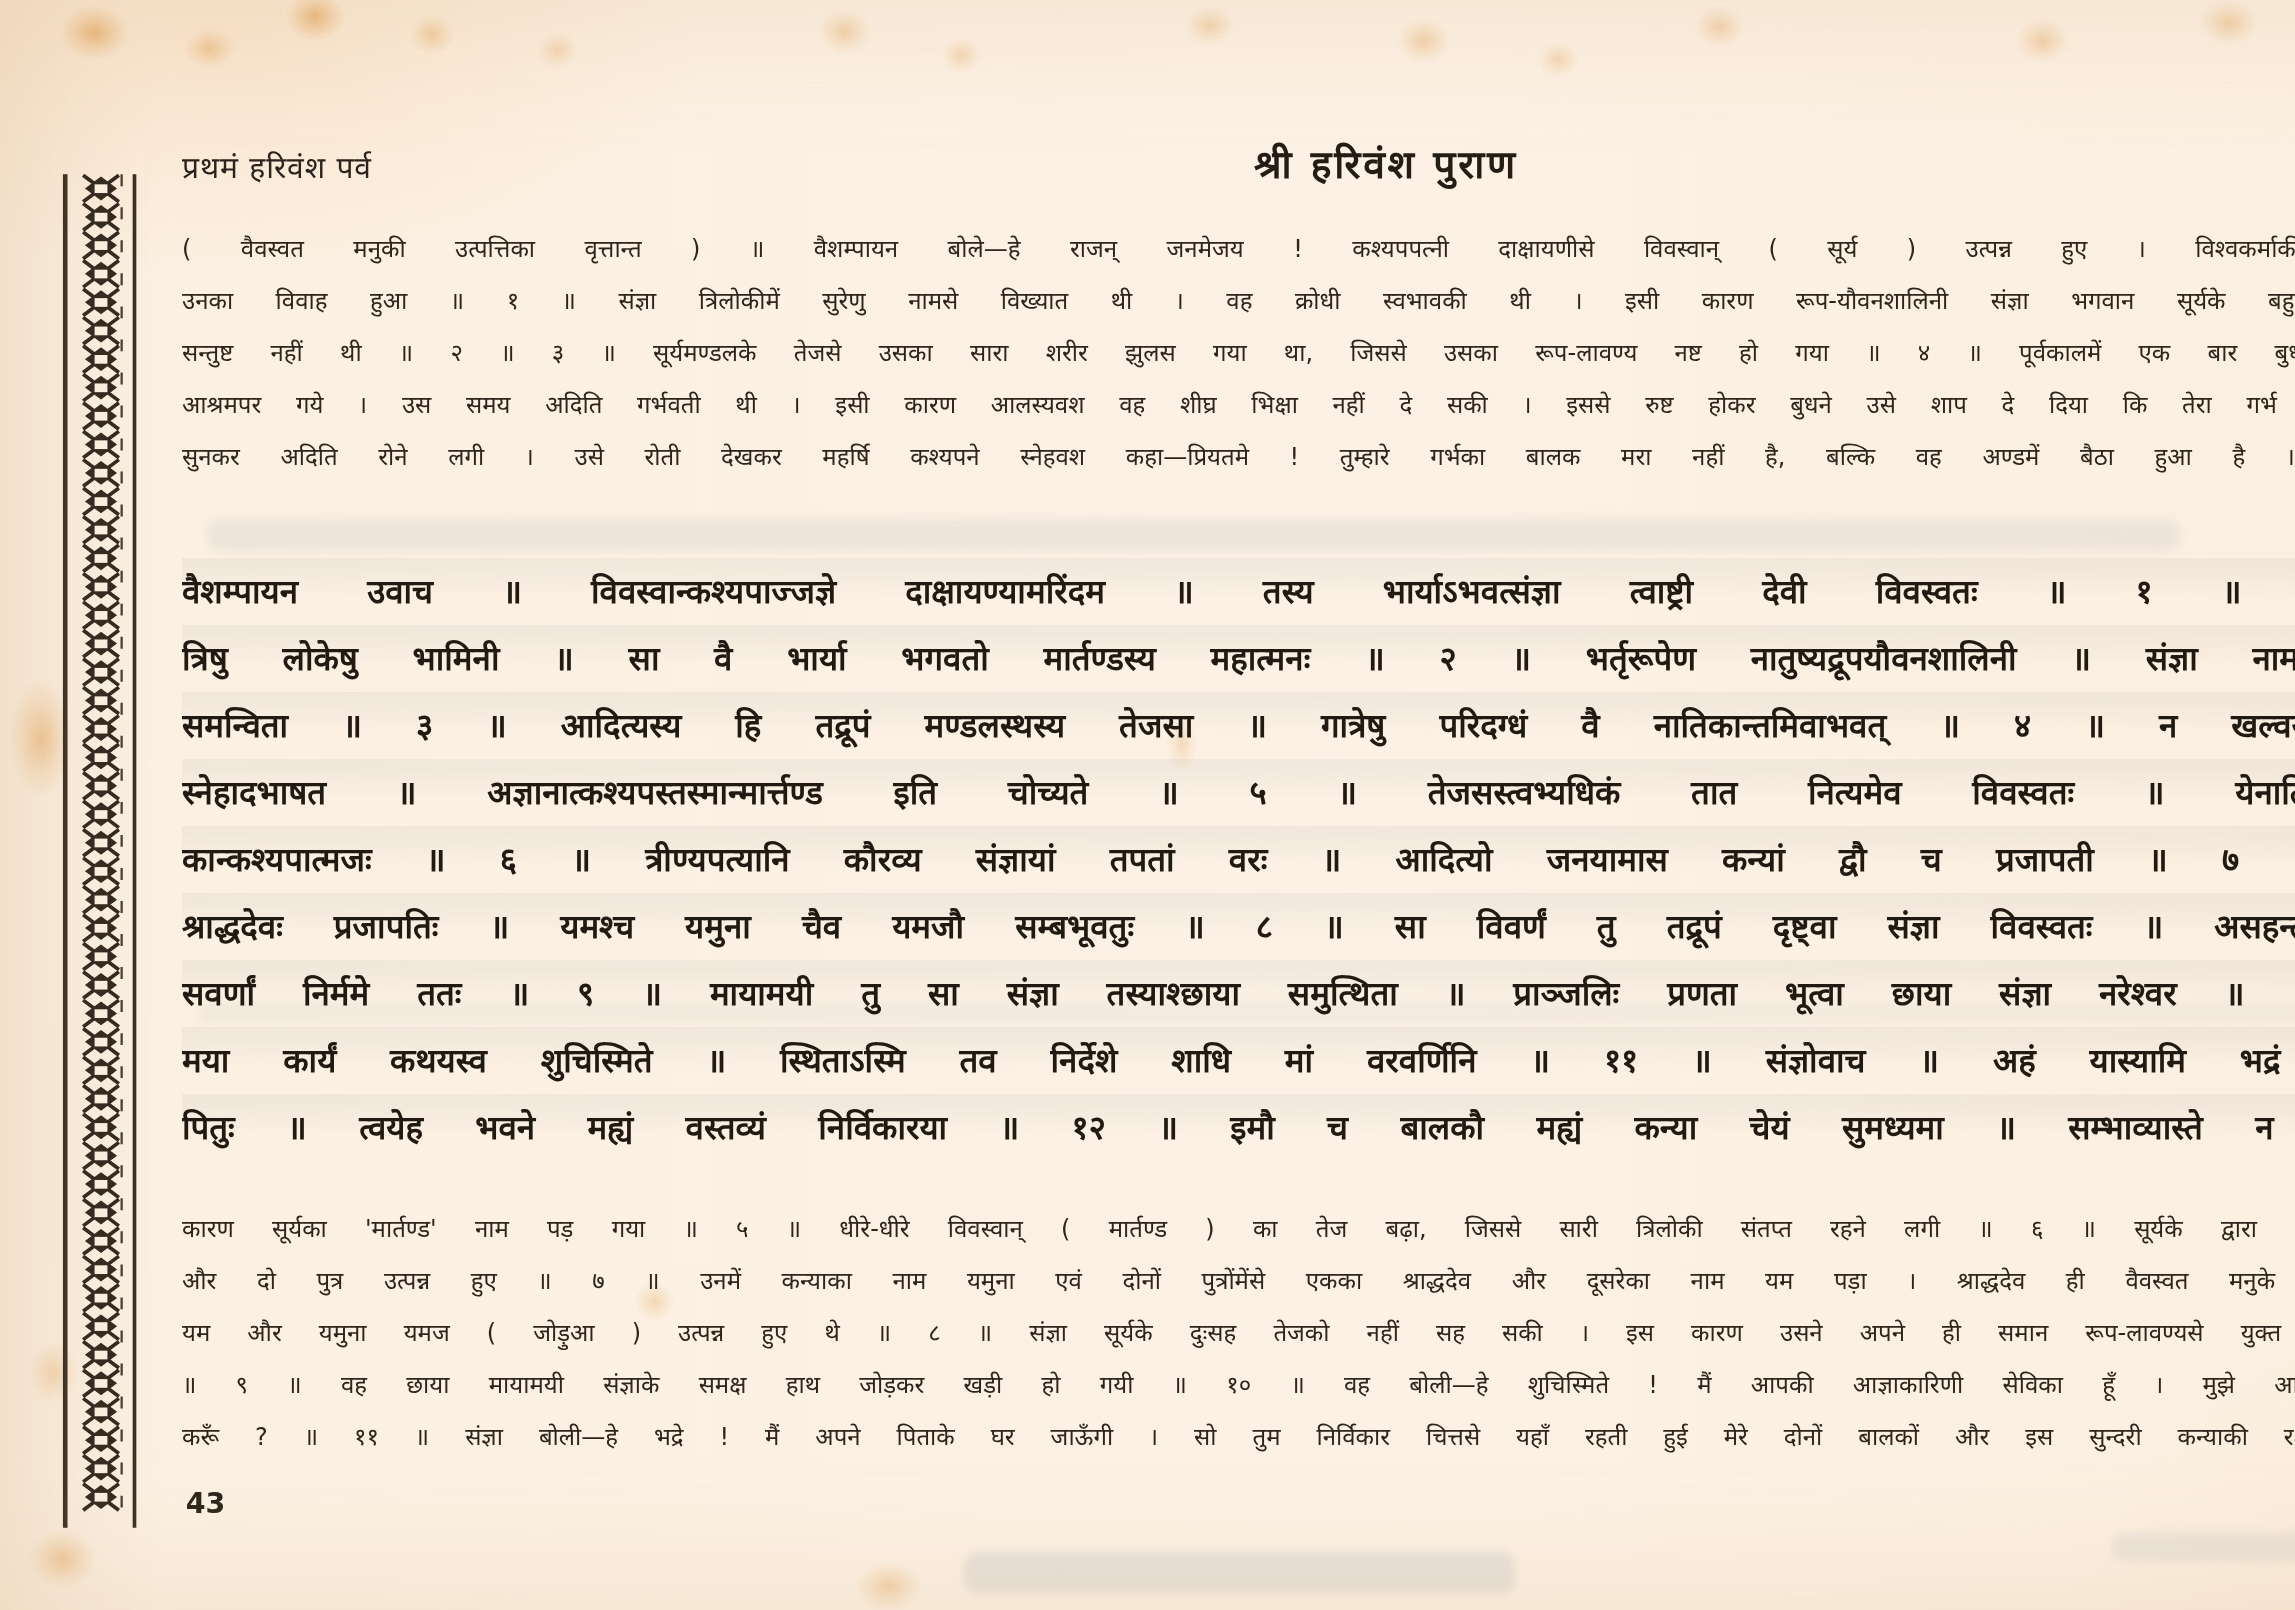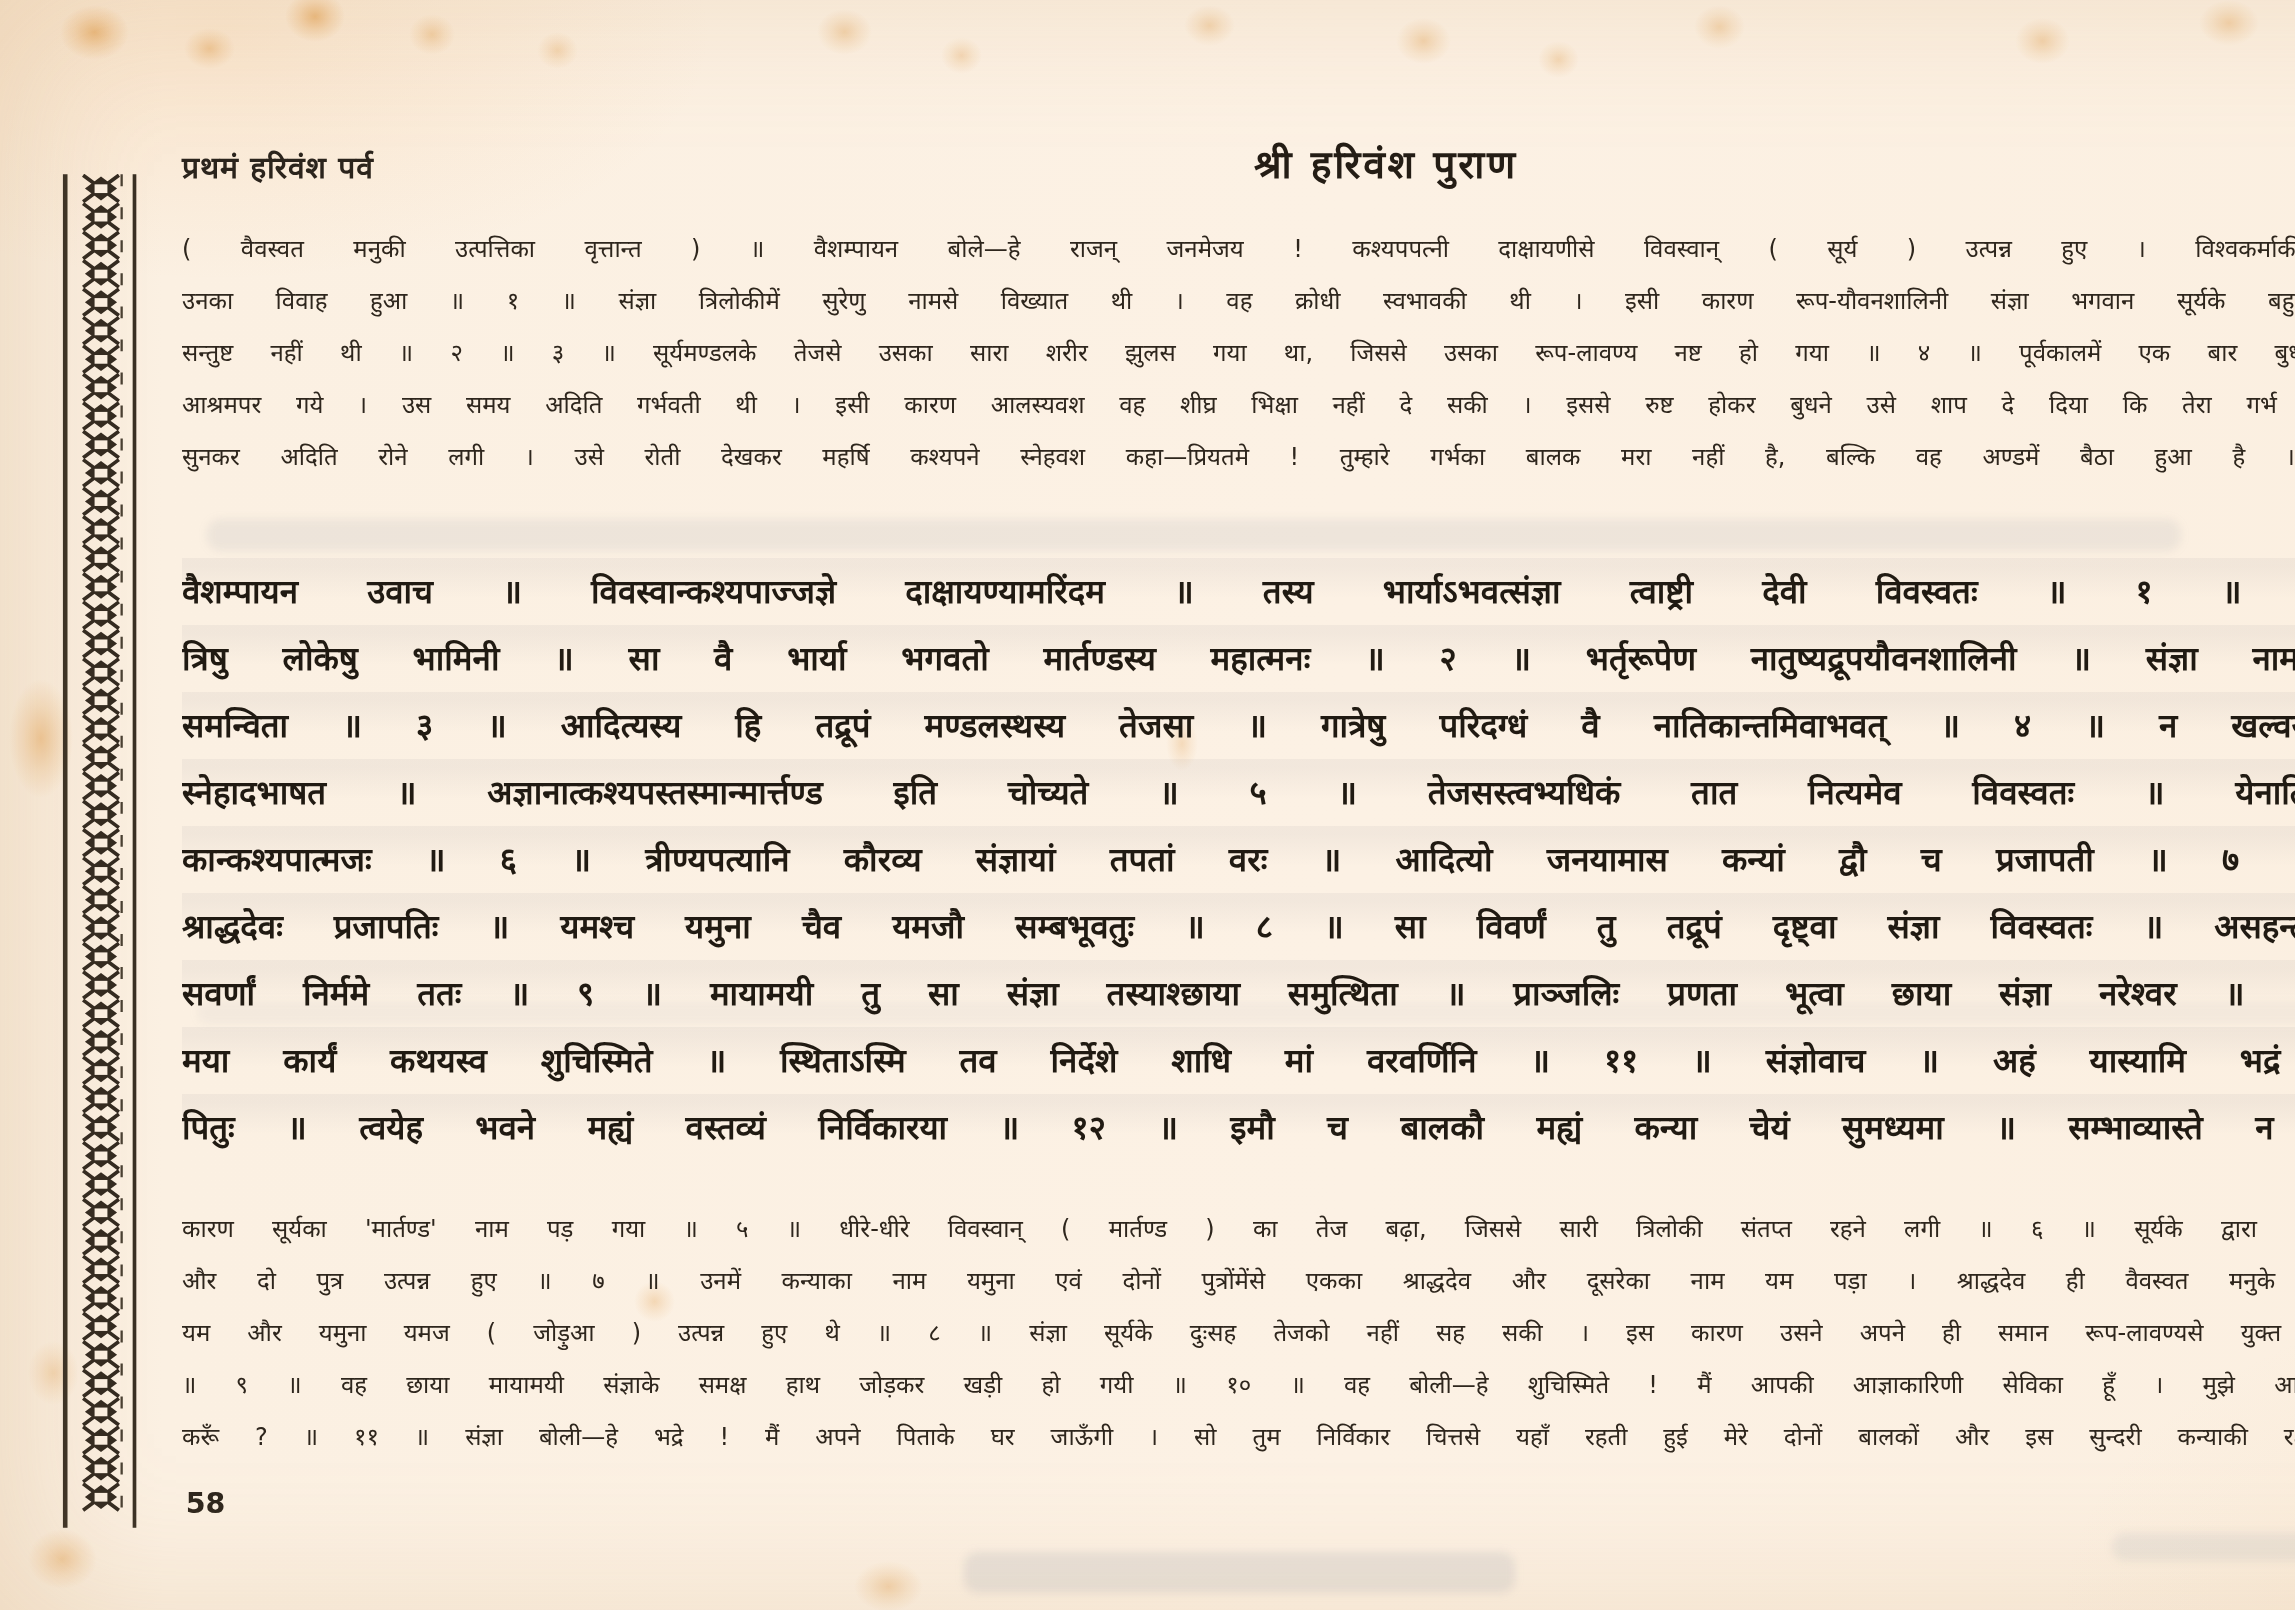--- a/index.html
+++ b/index.html
@@ -21,21 +21,21 @@
   
   .ghost{position:absolute; pointer-events:none; filter:blur(4.1px); border-radius:13.8px;
     background:rgba(120,130,150,.10);}
   
   .ornament-border{position:absolute; top:174px; height:1354px; width:78px;}
   .border-left{left:62px;}
   .ornament-border svg{display:block;}
   
   .content{position:absolute; left:182px; top:0; width:2408px;}
   header{position:absolute; top:136px; left:0; width:2408px; height:69px;}
-  .h-left{position:absolute; left:0; top:10px; font-size:30px; font-weight:bold; letter-spacing:0.9px;}
+  .h-left{position:absolute; left:0; top:10px; font-size:30px; font-weight:normal; letter-spacing:0.9px;}
   .h-center{position:absolute; left:0; right:0; top:0; text-align:center; font-size:39px; font-weight:bold; letter-spacing:2.8px; color:#241d15;}
   section{position:absolute; left:0; width:2408px;}
   .hindi-top{top:223px;}
   .sanskrit-block{top:558px;}
   .hindi-bottom{top:1203px;}
   .h-line{
     font-size:24px; line-height:52px; height:52px; overflow:hidden;
     text-align:justify; text-align-last:justify; word-spacing:3.2px; color:#2e2username:#2e261d;
     color:#2e261d;
   }
@@ -176,16 +176,16 @@
       </section>
 
     <section class="hindi-bottom">
         <div class="h-line">कारण सूर्यका 'मार्तण्ड' नाम पड़ गया ॥ ५ ॥ धीरे-धीरे विवस्वान् ( मार्तण्ड ) का तेज बढ़ा, जिससे सारी त्रिलोकी संतप्त रहने लगी ॥ ६ ॥ सूर्यके द्वारा संज्ञाके गर्भसे एक कन्या</div>
         <div class="h-line">और दो पुत्र उत्पन्न हुए ॥ ७ ॥ उनमें कन्याका नाम यमुना एवं दोनों पुत्रोंमेंसे एकका श्राद्धदेव और दूसरेका नाम यम पड़ा । श्राद्धदेव ही वैवस्वत मनुके नामसे विख्यात हुए ।</div>
         <div class="h-line">यम और यमुना यमज ( जोड़ुआ ) उत्पन्न हुए थे ॥ ८ ॥ संज्ञा सूर्यके दुःसह तेजको नहीं सह सकी । इस कारण उसने अपने ही समान रूप-लावण्यसे युक्त एक छायाकी सृष्टि की</div>
         <div class="h-line">॥ ९ ॥ वह छाया मायामयी संज्ञाके समक्ष हाथ जोड़कर खड़ी हो गयी ॥ १० ॥ वह बोली—हे शुचिस्मिते ! मैं आपकी आज्ञाकारिणी सेविका हूँ । मुझे आज्ञा दीजिए । मैं क्या</div>
         <div class="h-line">करूँ ? ॥ ११ ॥ संज्ञा बोली—हे भद्रे ! मैं अपने पिताके घर जाऊँगी । सो तुम निर्विकार चित्तसे यहाँ रहती हुई मेरे दोनों बालकों और इस सुन्दरी कन्याकी रक्षा करना । किन्तु यह</div>
       </section>
 
-    <div class="page-number">58</div>
+    <div class="page-number">43</div>
   </div>
 </div>
 
 
 </body></html>

